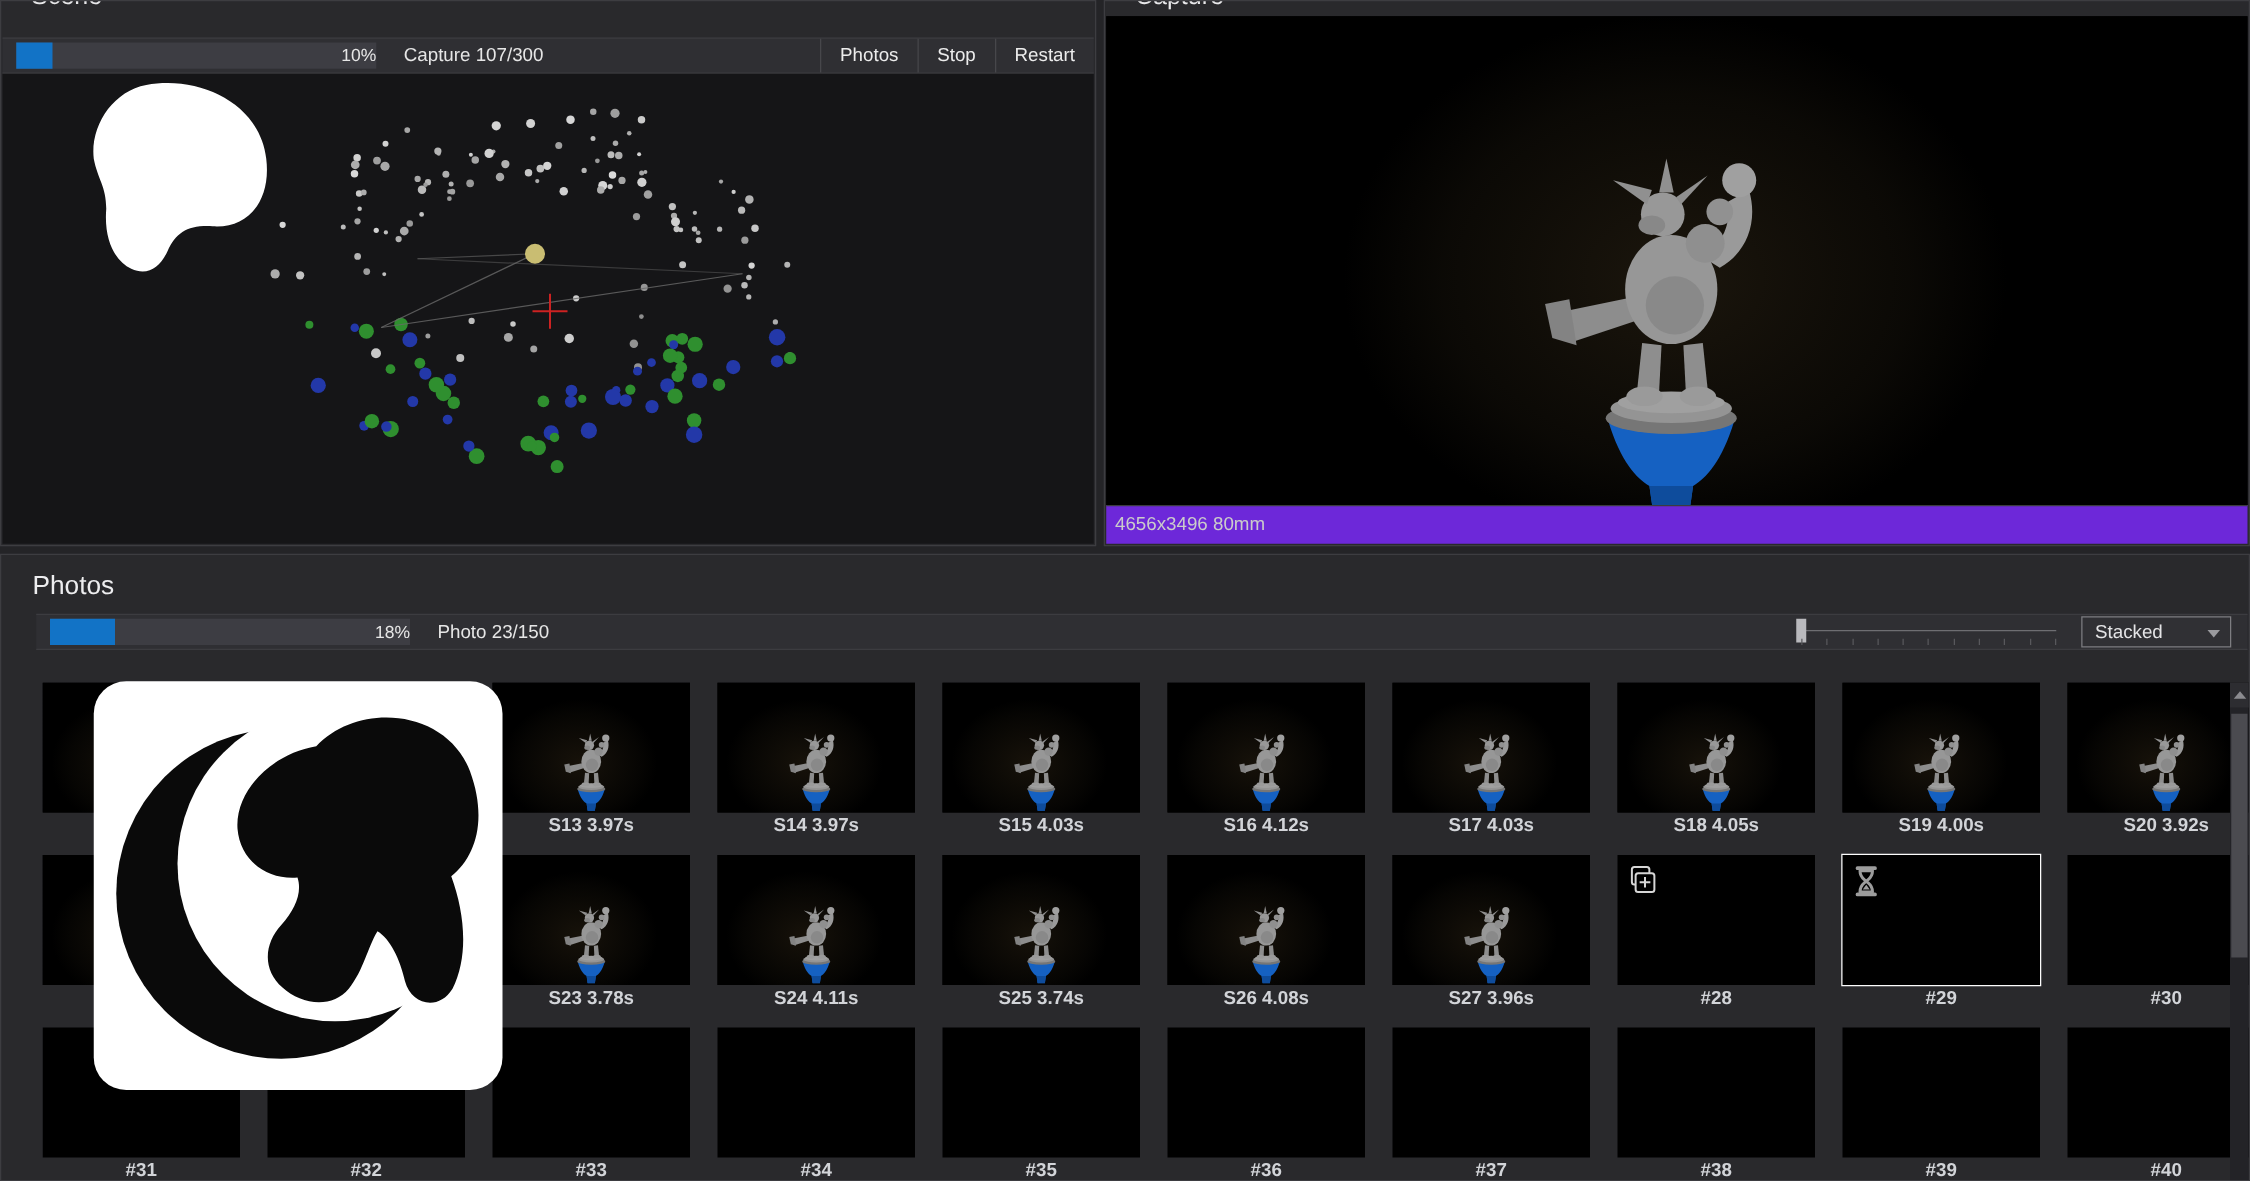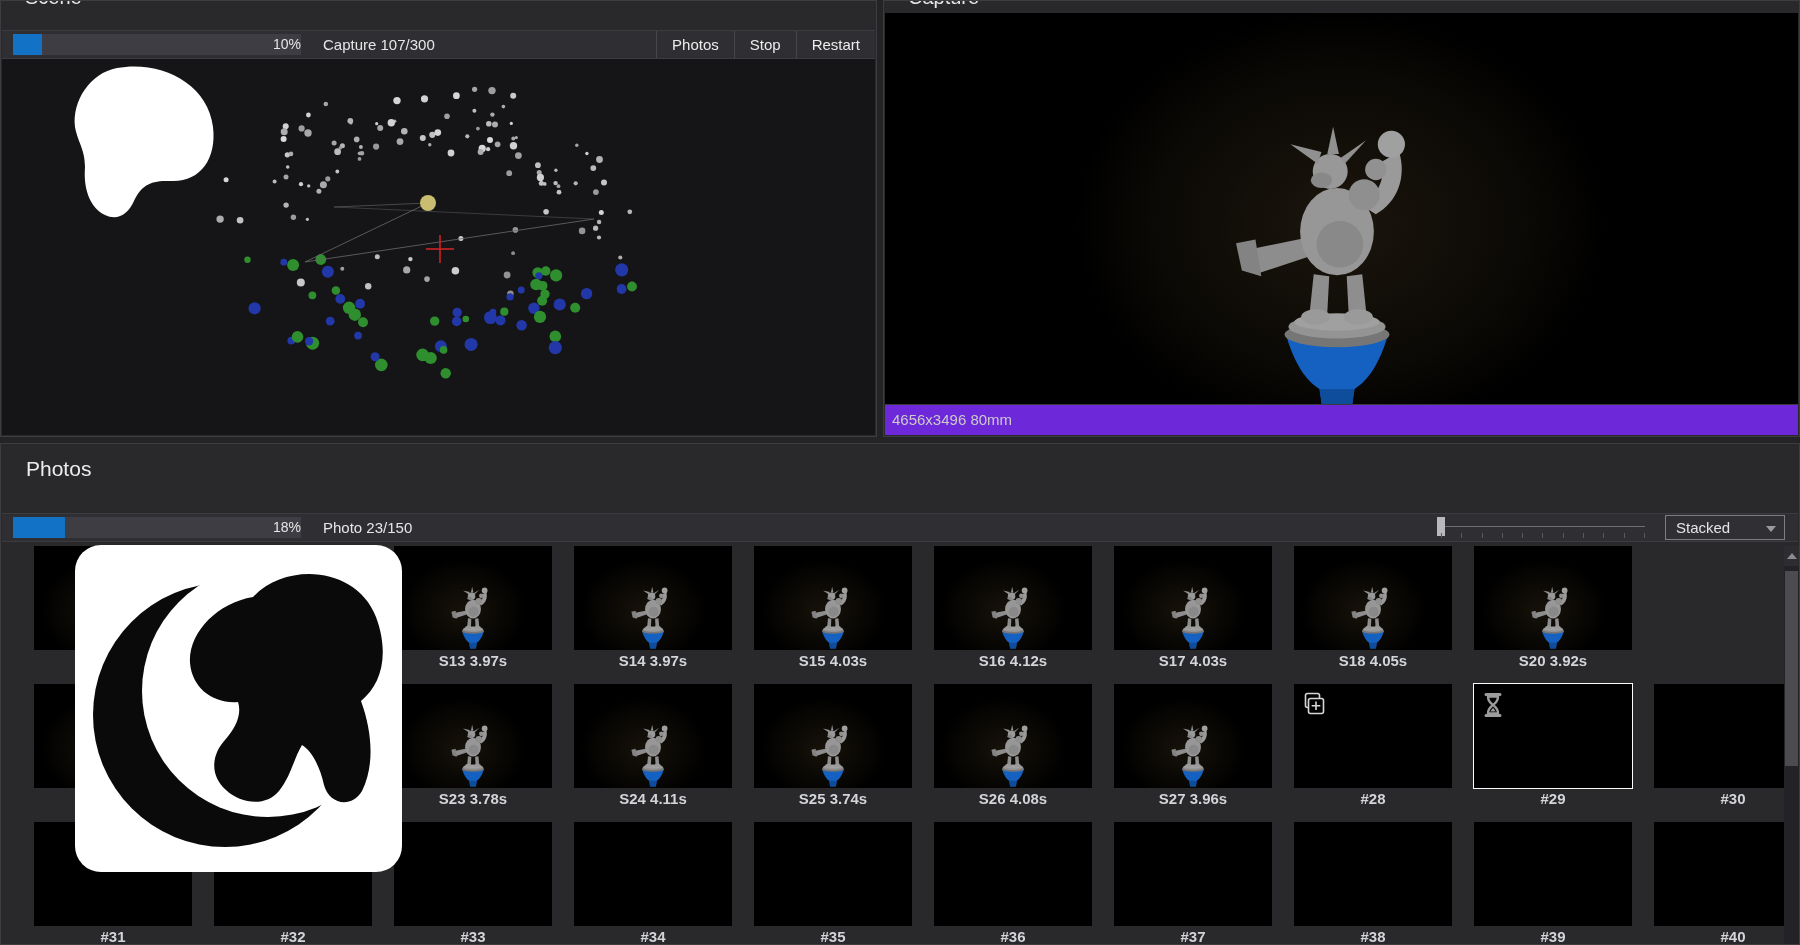--- a/index.html
+++ b/index.html
@@ -14,21 +14,21 @@
   #photos-panel{left:0;top:443px;width:1800px;height:502px;}
 
   .title-clip{height:8px;overflow:hidden;}
   .title-clip .t{display:block;font-size:20px;font-weight:400;color:#e8e8ea;margin:-15px 0 0 24px;}
   #photos-title{padding:13px 0 0 25px;font-size:21px;color:#ededef;}
 
   .toolbar{position:absolute;left:1px;right:1px;height:29px;background:#2f2f33;
     border-top:1px solid #3c3c40;border-bottom:1px solid #3c3c40;
     display:flex;align-items:center;box-sizing:border-box;}
   #scene-toolbar{top:29px;}
-  #photos-toolbar{top:69px;}
+  #photos-toolbar{top:47px;margin-left:27px;}
 
   .progress{position:relative;width:288px;height:21px;background:#3d3d43;margin-left:11px;flex:none;}
   .progress .fill{position:absolute;left:0;top:0;bottom:0;background:#1273c6;}
   .progress .pct{position:absolute;left:0;right:0;top:0;bottom:0;text-align:right;
     line-height:21px;font-size:14px;color:#e6e6e6;}
   .tstatus{margin-left:22px;font-size:15px;color:#e6e6e6;white-space:nowrap;}
 
   .btn-group{margin-left:auto;display:flex;height:100%;}
   .tbtn{padding:0 15px;font-size:15px;color:#ececec;border-left:1px solid #47474b;
     display:flex;align-items:center;cursor:default;}
@@ -424,20 +424,28 @@
             </svg>
           </div>
           <div class="cell-label">S18 4.05s</div>
         </div>
         <div class="cell">
           <div class="thumb photo">
             <svg class="mini" width="46" height="71" viewBox="0 0 220 342">
               <use href="#figurine-shape"></use>
             </svg>
           </div>
+          <div class="cell-label">S19 4.00s</div>
+        </div>
+        <div class="cell">
+          <div class="thumb photo">
+            <svg class="mini" width="46" height="71" viewBox="0 0 220 342">
+              <use href="#figurine-shape"></use>
+            </svg>
+          </div>
           <div class="cell-label">S20 3.92s</div>
         </div>
       </div>
       <div class="grid-row">
         <div class="cell">
           <div class="thumb photo">
             <svg class="mini" width="46" height="71" viewBox="0 0 220 342">
               <use href="#figurine-shape"></use>
             </svg>
           </div>

